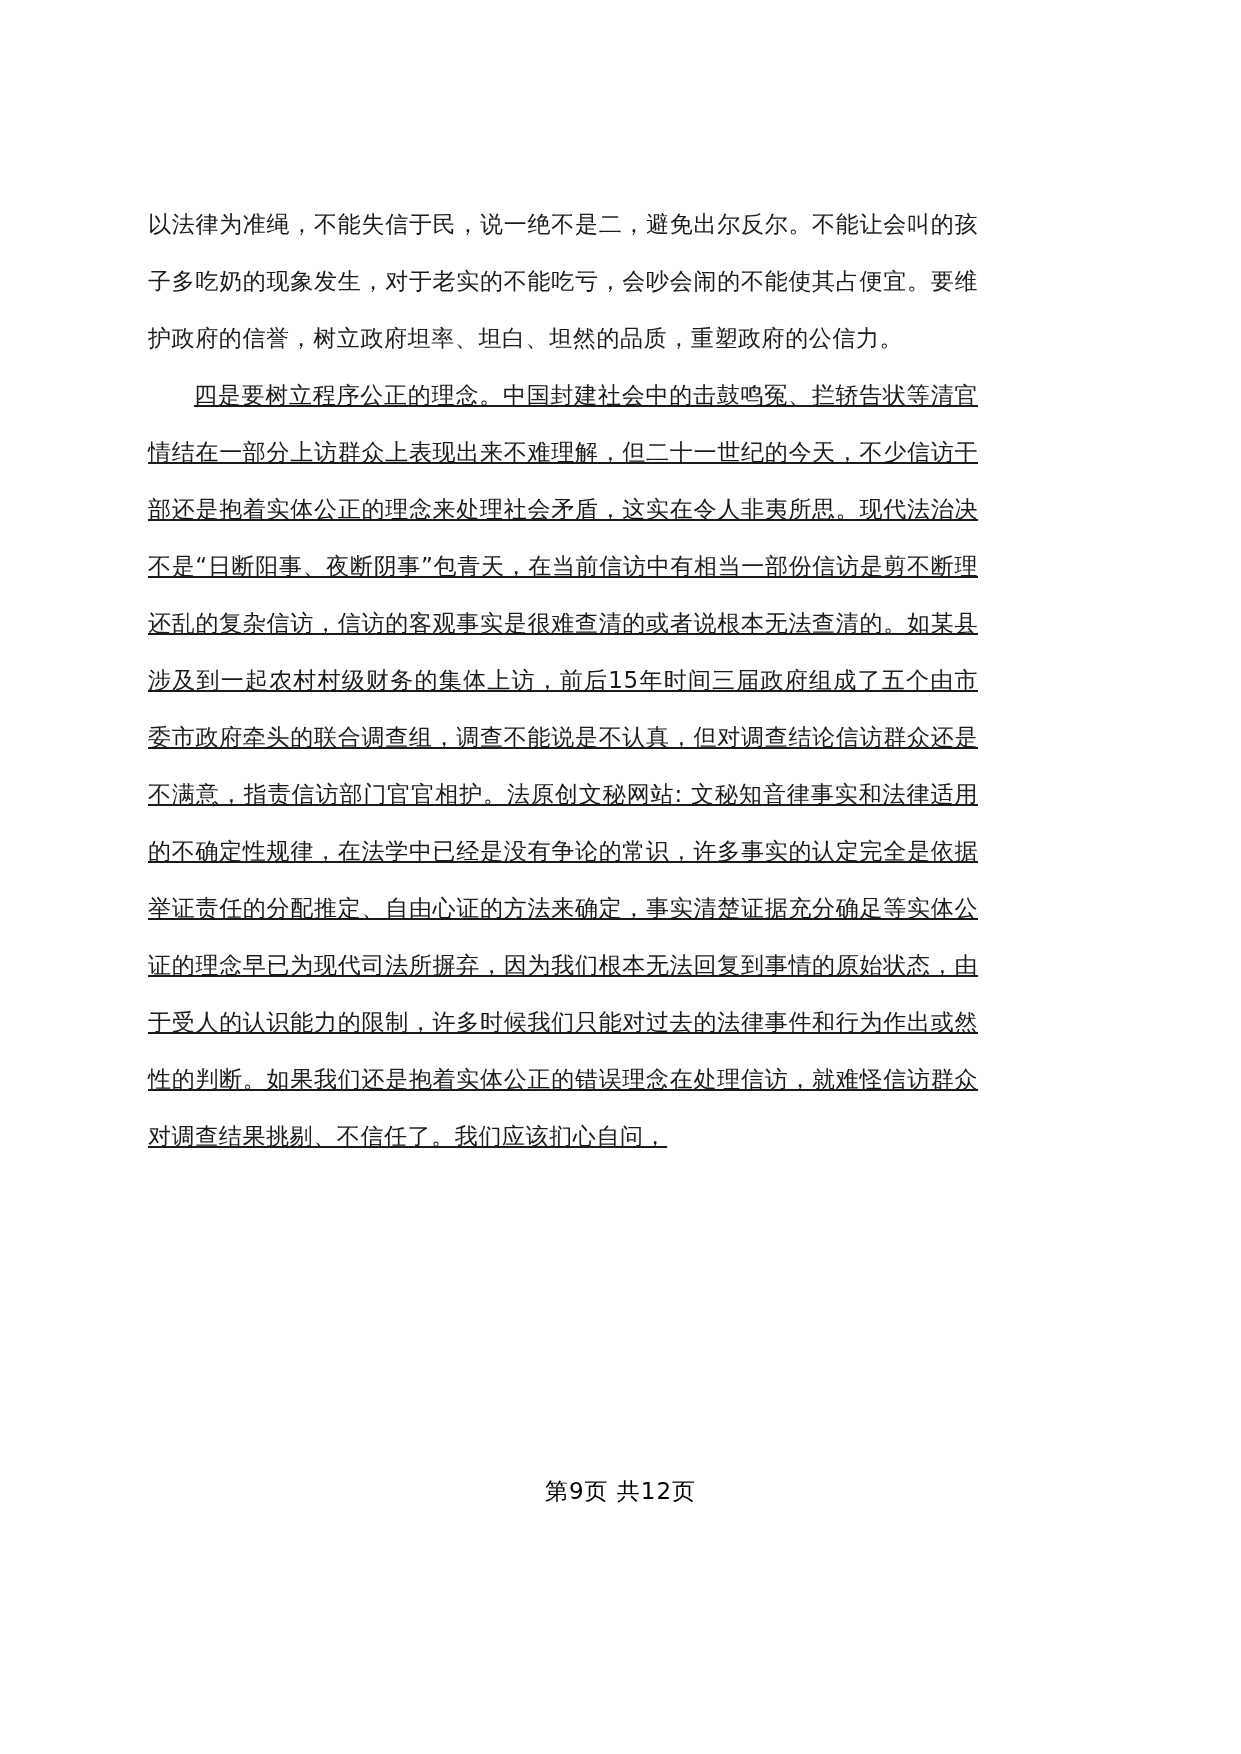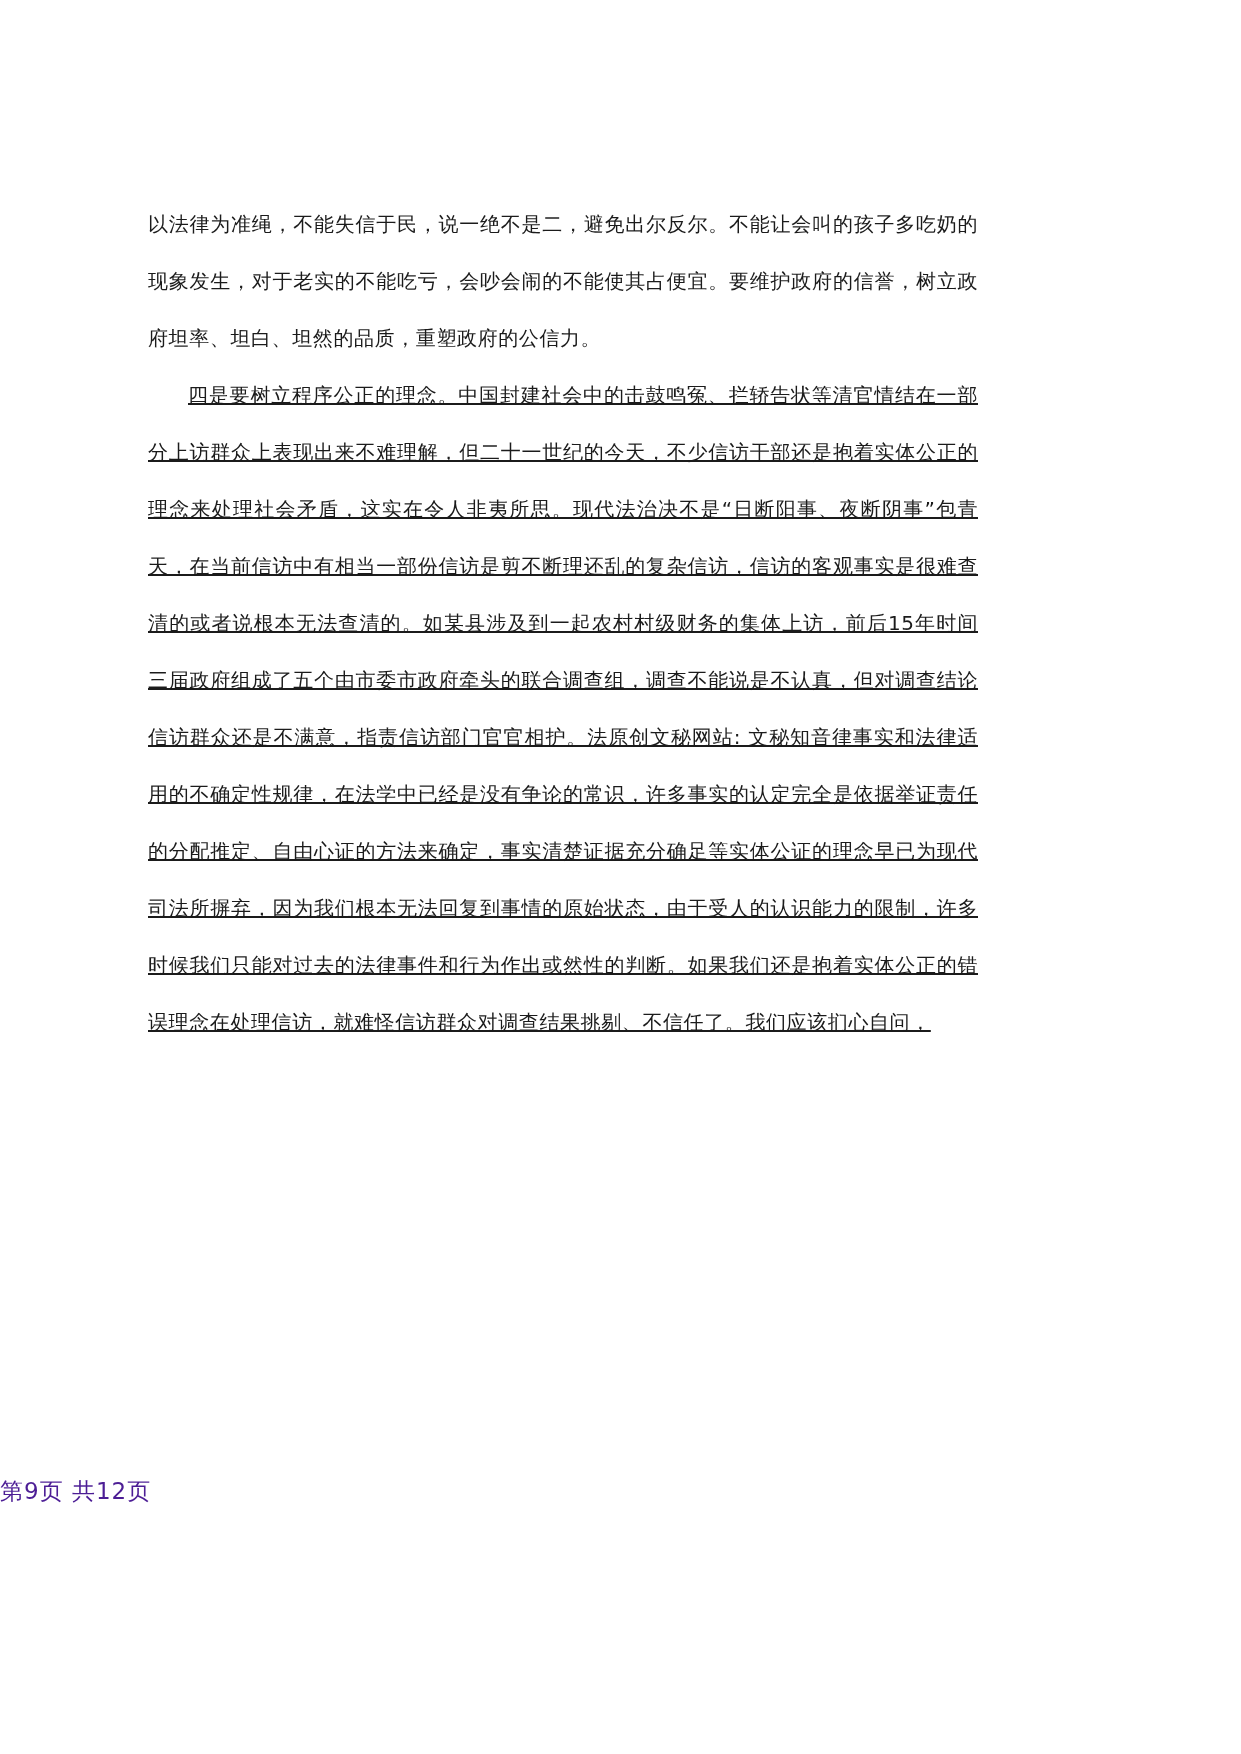--- a/index.html
+++ b/index.html
@@ -20,41 +20,41 @@
   }
   .content {
     position: absolute;
     left: 148px;
     top: 196px;
     width: 830px;
   }
   .para {
     margin: 0;
     font-family: "DejaVu Sans", sans-serif;
-    font-size: 20px;
+    font-size: 23px;
     line-height: 57px;
     color: #1b1b1b;
     text-align: justify;
     text-justify: inter-character;
     letter-spacing: 0.6px;
     font-weight: 400;
   }
   .para.indent {
     text-indent: 2em;
     text-decoration: underline;
   }
   .footer {
     position: absolute;
     left: 0;
     top: 1476px;
     width: 1241px;
-    text-align: left;
+    text-align: center;
     font-family: "DejaVu Sans", sans-serif;
     font-size: 23px;
-    color: #4c1d95;
+    color: #000000;
     letter-spacing: 1px;
   }
   .footer span {
     display: inline-block;
   }
 </style>
 </head>
 <body>
 
 <div class="page">

